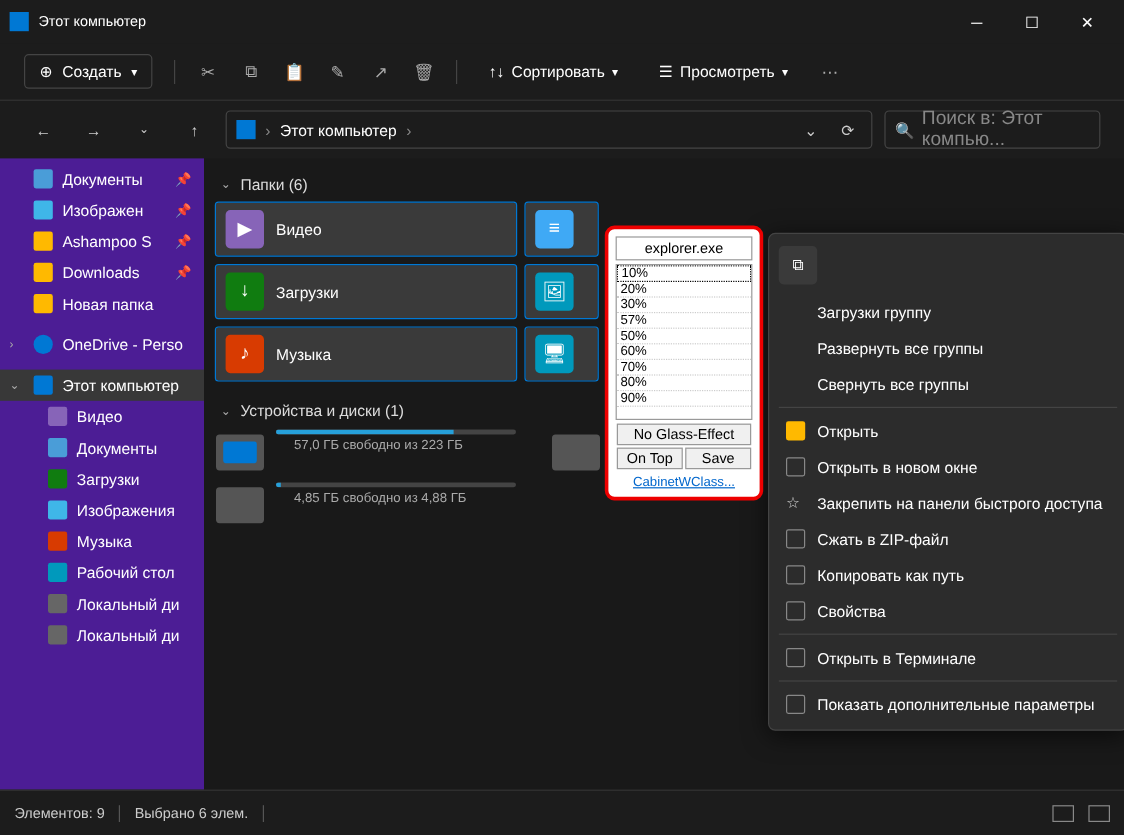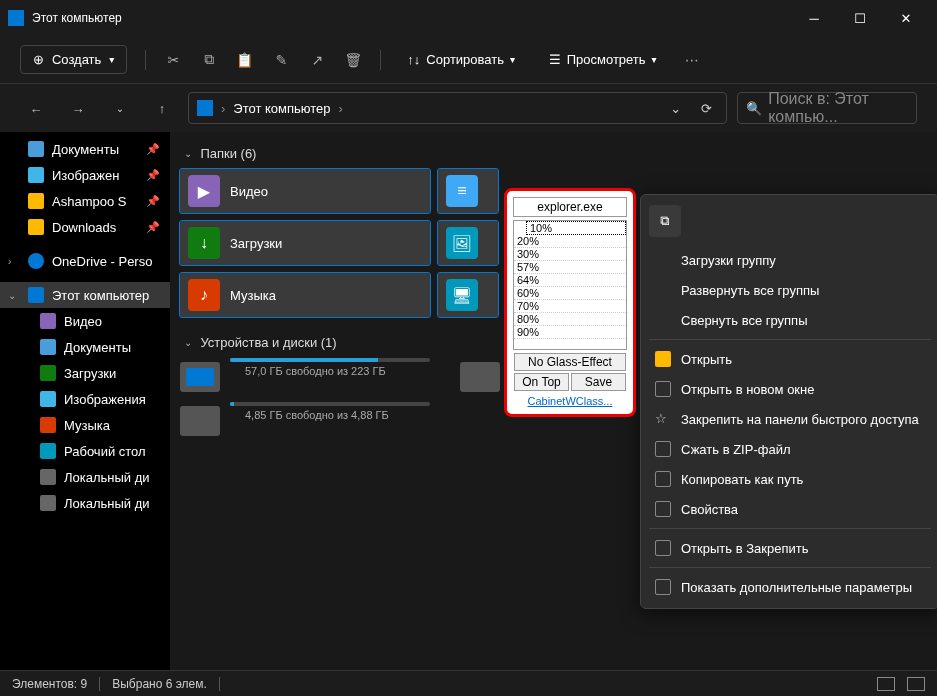--- a/index.html
+++ b/index.html
@@ -23,21 +23,21 @@
 .navbar { height:48px; display:flex; align-items:center; padding:0 20px; gap:10px; }
 .nav-btn { width:32px; height:32px; display:flex; align-items:center; justify-content:center; color:#ccc; }
 .addr { flex:1; height:32px; border:1px solid #444; border-radius:4px; display:flex; align-items:center; padding:0 8px; gap:8px; }
 .addr .sep { color:#888; }
 .addr-spacer { flex:1; }
 .addr .chev, .addr .refresh { color:#ccc; padding:0 6px; }
 .search { width:180px; height:32px; border:1px solid #444; border-radius:4px; display:flex; align-items:center; padding:0 8px; gap:6px; color:#888; }
 
 
 .main { display:flex; height:calc(100% - 36px - 48px - 48px - 26px); }
-.sidebar { width:170px; background:#000000; overflow:hidden; padding-top:4px; }
+.sidebar { width:170px; background:#4c1d95; overflow:hidden; padding-top:4px; }
 .side-item { display:flex; align-items:center; padding:5px 10px 5px 28px; gap:8px; font-size:13px; white-space:nowrap; overflow:hidden; position:relative; }
 .side-item.active { background:#383838; }
 .side-item .chevr { position:absolute; left:8px; color:#aaa; font-size:10px; }
 .side-item .pin-ic { color:#888; font-size:11px; margin-left:auto; }
 .side-ic { width:16px; height:16px; display:inline-block; border-radius:2px; flex-shrink:0; }
 .ic-doc { background:#4a9dd8; }
 .ic-img { background:#3fb6e8; }
 .ic-fold { background:#ffb900; }
 .ic-dl { background:#107c10; }
 .ic-cloud { background:#0078d4; border-radius:50%; }
@@ -68,32 +68,32 @@
 .ditem { display:flex; gap:10px; align-items:flex-start; }
 .dicon { width:40px; height:30px; background:#555; border-radius:3px; margin-top:4px; position:relative; }
 .dic-win::after { content:""; position:absolute; inset:6px; background:#0078d4; border-radius:2px; }
 .dinfo { display:flex; flex-direction:column; gap:3px; }
 .dname { font-size:13px; }
 .dbar { width:200px; height:4px; background:#444; border-radius:2px; overflow:hidden; }
 .dbar-fill { height:100%; background:#26a0da; }
 .dtxt { font-size:11px; color:#aaa;padding-left:15px; }
 
 
-.status { position:absolute; bottom:0; left:0; right:0; height:26px; background:#1c1c1c; border-top:1px solid #333; display:flex; align-items:center; padding:0 12px; gap:12px; font-size:12px; color:#ccc; }
+.status { position:absolute; bottom:0; left:0; right:0; height:38px; background:#1c1c1c; border-top:1px solid #333; display:flex; align-items:center; padding:0 12px; gap:12px; font-size:12px; color:#ccc; }
 .status .sep-v { width:1px; height:14px; background:#555; }
 .status .spacer { flex:1; }
 .view-btn { width:18px; height:14px; border:1px solid #888; }
 
 
 .glass-popup { position:absolute; left:504px; top:188px; width:132px; background:#fff; color:#000; border:3px solid #e00; border-radius:8px; padding:6px; font-size:12px; z-index:20; }
 .glass-btn { border:1px solid #999; background:#f0f0f0; padding:1px 4px; font-size:12px; text-align:center; margin:1px; }
 .glass-input { width:100%; border:1px solid #999; text-align:center; padding:2px; font-size:12px; }
 .glass-list { border:1px solid #999; height:130px; overflow:auto; margin:3px 0; background:#fff; }
 .glass-list div { padding:0 3px; font-size:11px; border-bottom:1px dotted #ccc; }
-.glass-list div.sel { border:1px dotted #000;margin-left:12px; }
+.glass-list div.sel { border:1px dotted #000; }
 .glass-row { display:flex; }
 .glass-link { color:#0066cc; text-decoration:underline; font-size:11px;text-align:right; }
 
 
 .ctx { position:absolute; left:640px; top:194px; width:300px; background:#2c2c2c; border:1px solid #444; border-radius:6px; padding:6px 0; z-index:15; box-shadow:0 4px 20px rgba(0,0,0,.6); }
 .ctx-top { display:flex; gap:4px; padding:4px 8px 8px 8px; }
 .ctx-top .sq { width:32px; height:32px; border-radius:4px; display:flex; align-items:center; justify-content:center; background:#3a3a3a; }
 .ctx-item { display:flex; align-items:center; gap:10px; padding:7px 14px; font-size:13px; white-space:nowrap; }
 .ctx-sep { height:1px; background:#444; margin:4px 8px; }
 .ctx-ic { width:16px; height:16px; display:inline-block; flex-shrink:0; }
@@ -176,20 +176,24 @@
     <div class="side-item">
         <span class="side-ic ic-fold"></span>
         <span>Ashampoo S</span>
         <span class="pin-ic">📌</span>
       </div>
     <div class="side-item">
         <span class="side-ic ic-fold"></span>
         <span>Downloads</span>
         <span class="pin-ic">📌</span>
       </div>
+    <div class="side-item">
+        <span class="side-ic ic-fold"></span>
+        <span>Новая папка</span>
+      </div>
     <div style="height:8px"></div>
     <div class="side-item">
         <span class="chevr">›</span>
         <span class="side-ic ic-cloud"></span>
         <span>OneDrive - Perso</span>
       </div>
     <div style="height:8px"></div>
     <div class="side-item active">
         <span class="chevr">⌄</span>
         <span class="side-ic ic-pc"></span>
@@ -306,21 +310,21 @@
   <span class="view-btn"></span>
 </div>
 
 <div class="glass-popup">
   <input class="glass-input" value="explorer.exe" style="">
   <div class="glass-list">
     <div class="sel">10%</div>
     <div>20%</div>
     <div>30%</div>
     <div>57%</div>
-    <div>64%</div>
+    <div>50%</div>
     <div>60%</div>
     <div>70%</div>
     <div>80%</div>
     <div>90%</div>
   </div>
   <div class="glass-btn">No Glass-Effect</div>
   <div class="glass-row">
     <div class="glass-btn" style="flex:1">On Top</div>
     <div class="glass-btn" style="flex:1">Save</div>
   </div>
@@ -364,20 +368,20 @@
       <span class="ctx-ic ctx-gen"></span>
       <span>Копировать как путь</span>
     </div>
   <div class="ctx-item">
       <span class="ctx-ic ctx-gen"></span>
       <span>Свойства</span>
     </div>
   <div class="ctx-sep"></div>
   <div class="ctx-item">
       <span class="ctx-ic ctx-gen"></span>
-      <span>Открыть в Закрепить</span>
+      <span>Открыть в Терминале</span>
     </div>
   <div class="ctx-sep"></div>
   <div class="ctx-item">
       <span class="ctx-ic ctx-gen"></span>
       <span>Показать дополнительные параметры</span>
     </div>
 </div>
 
 </body></html>

